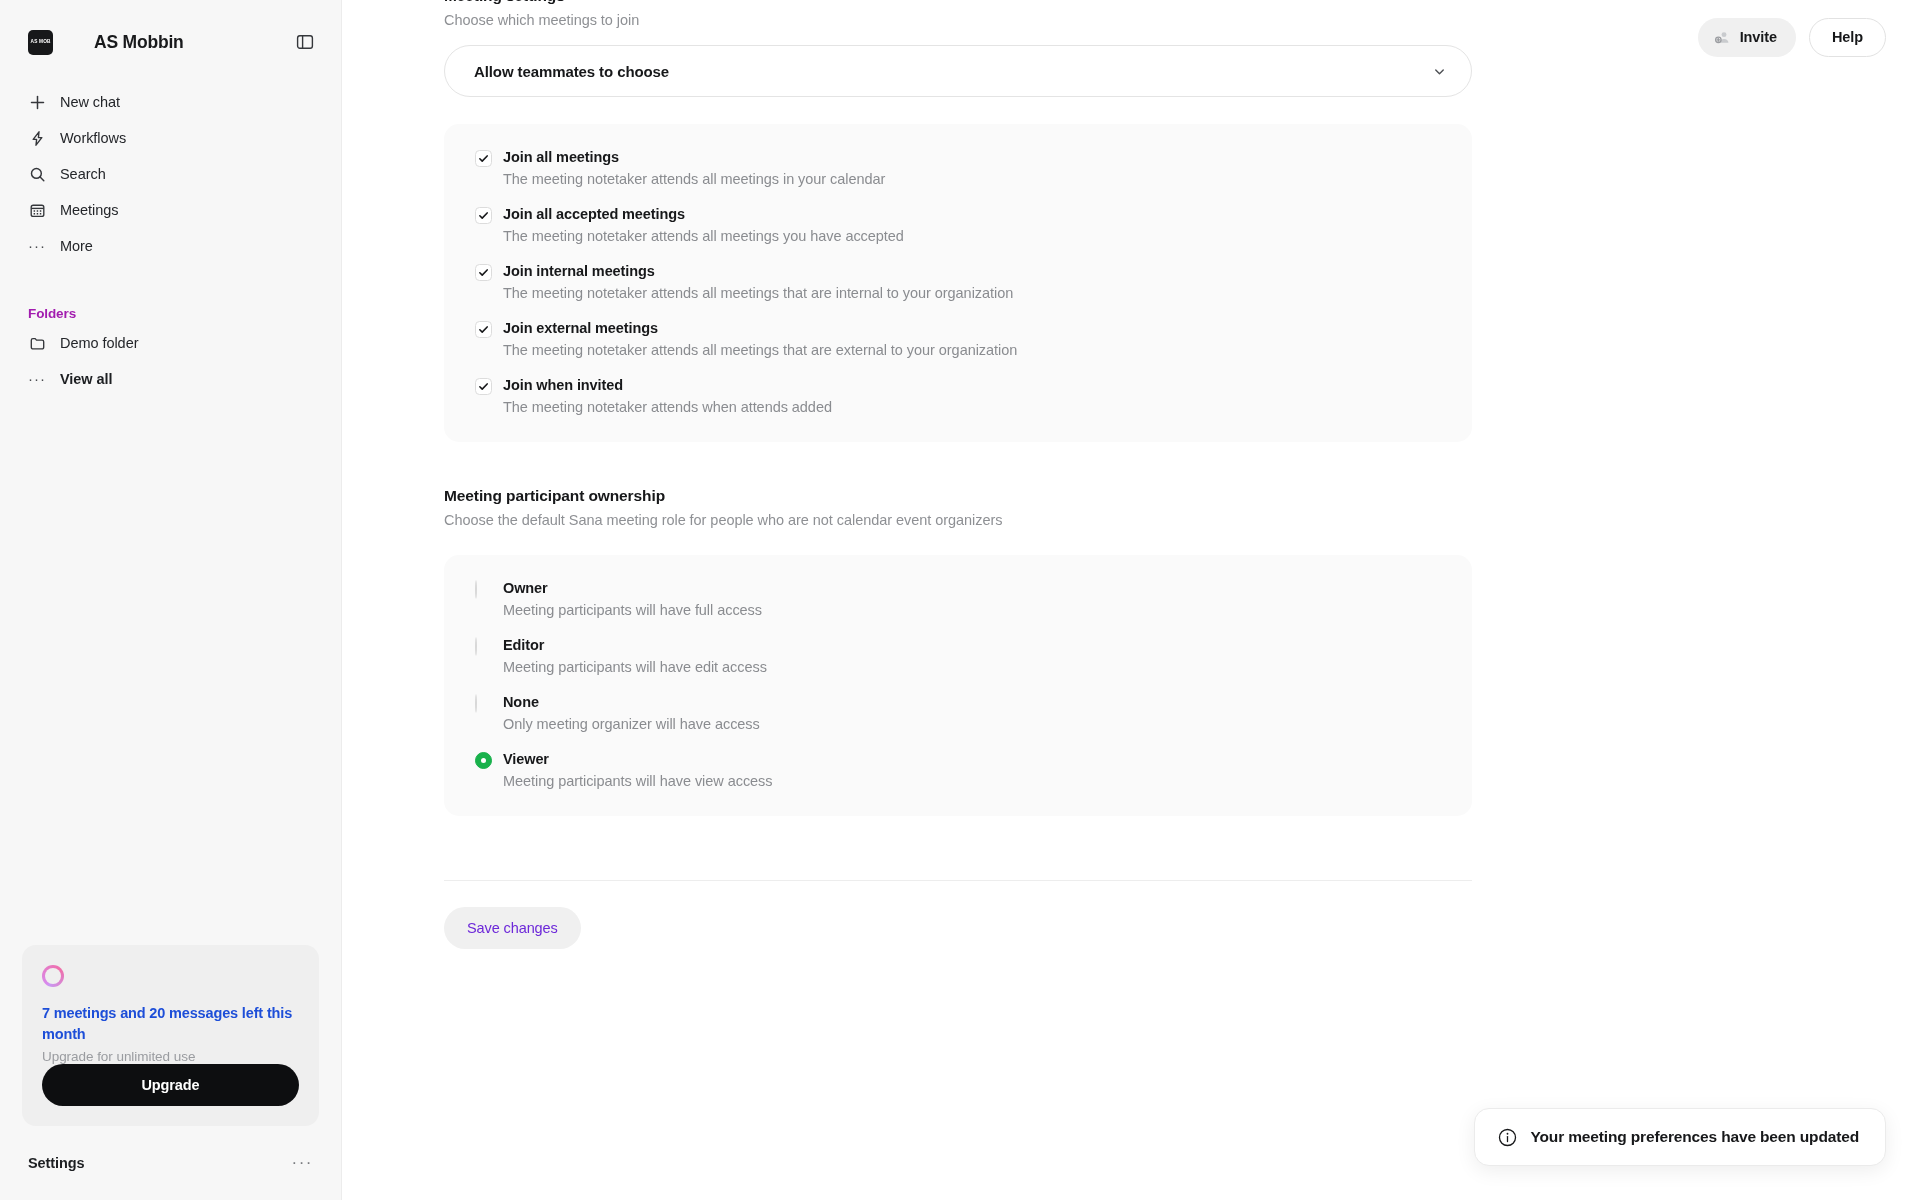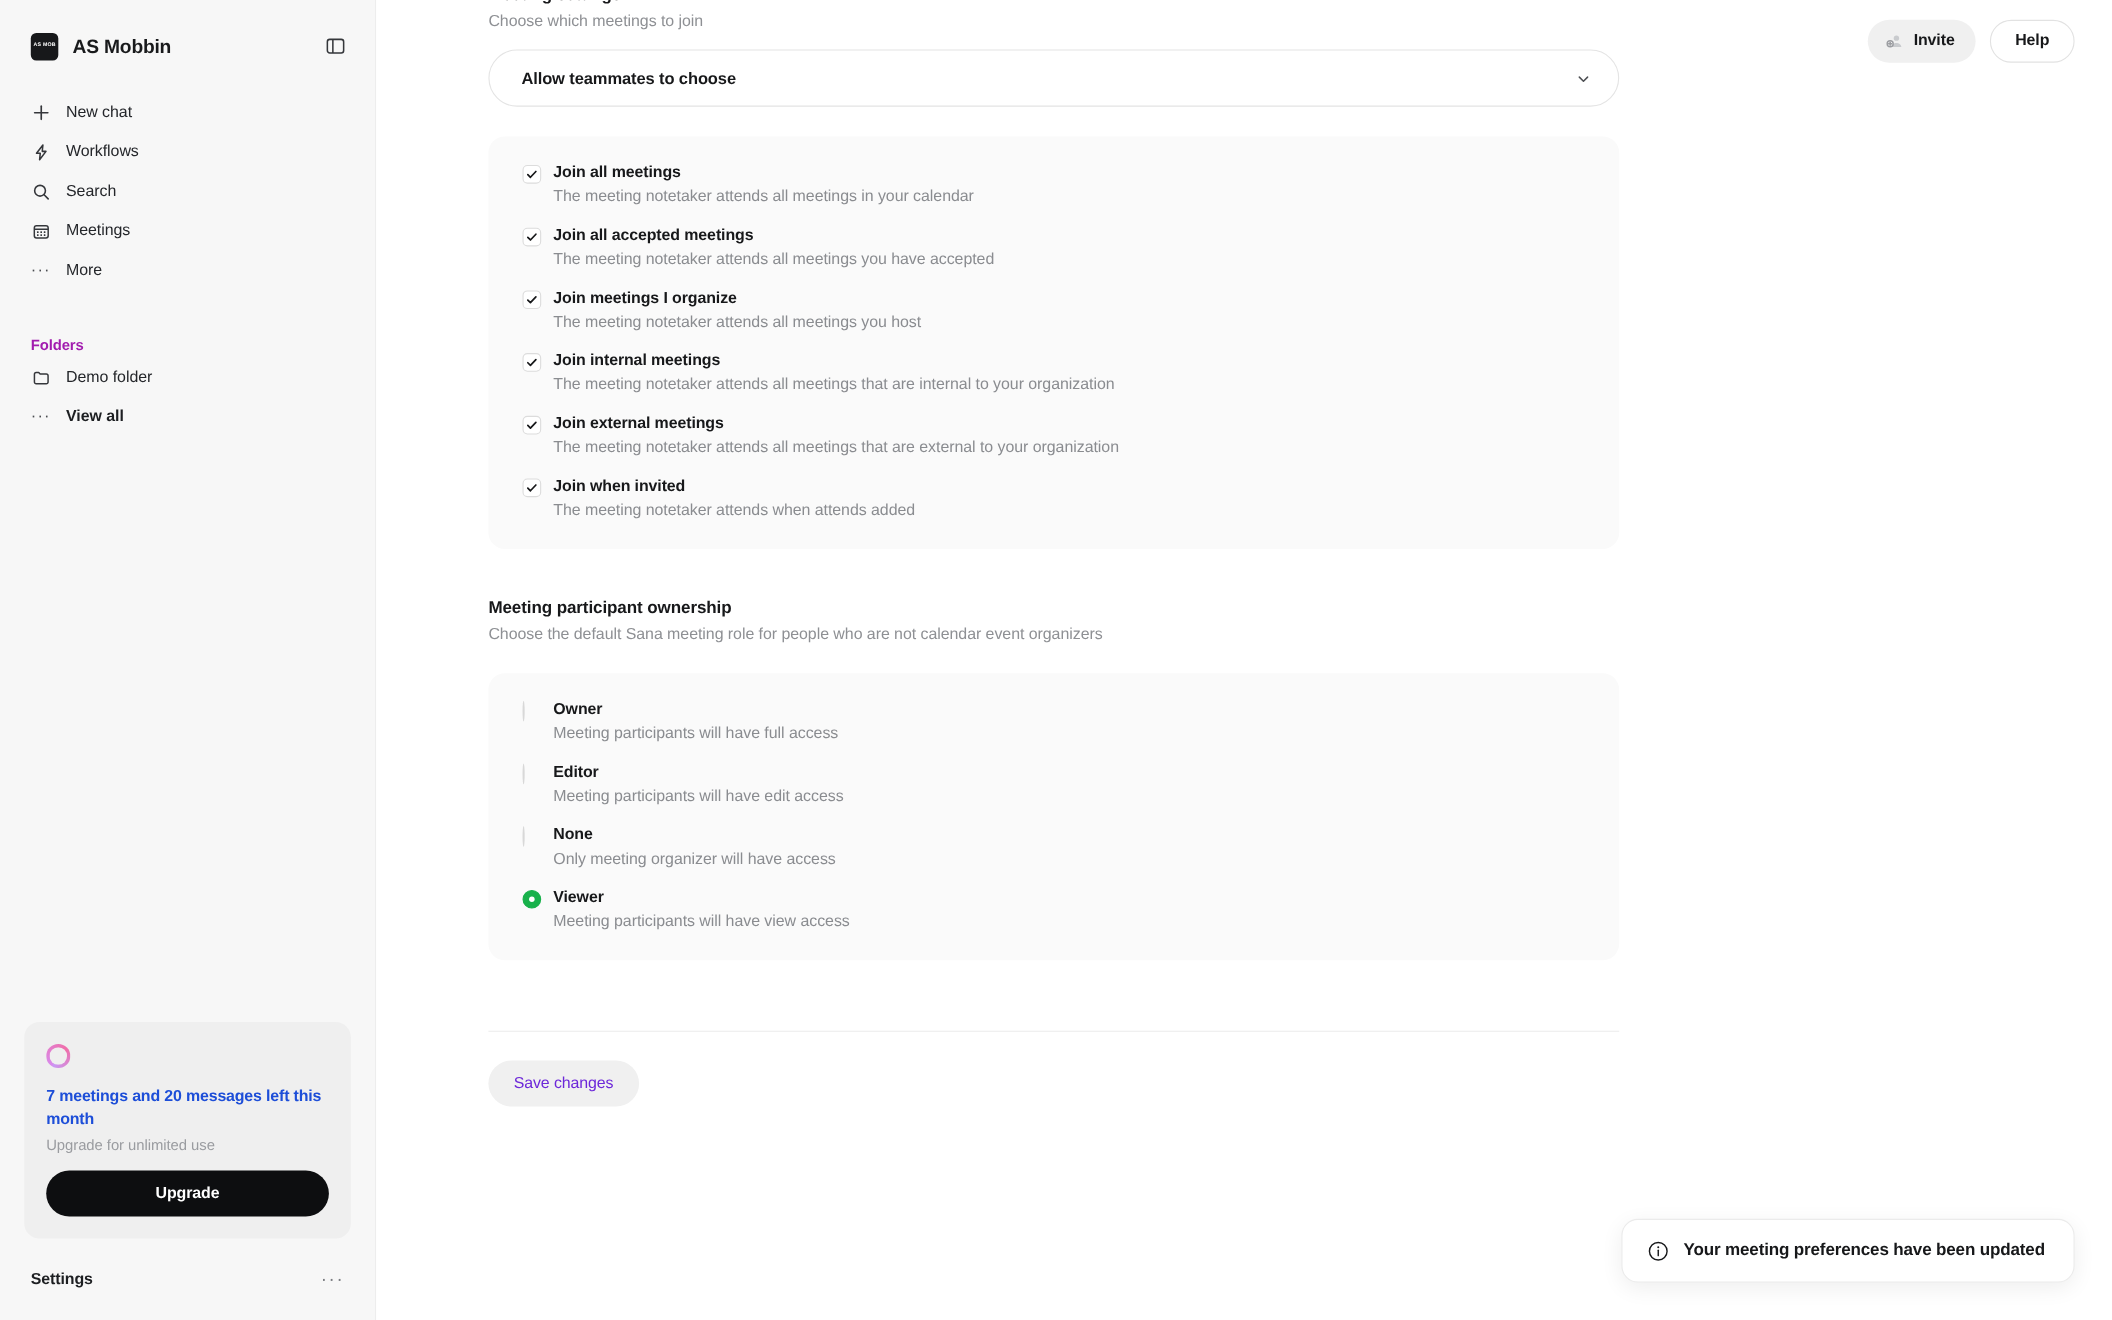--- a/index.html
+++ b/index.html
@@ -17,20 +17,21 @@
     width: 342px; height: 1200px; flex: 0 0 342px;
     background: #f7f7f7;
     border-right: 1px solid #ececec;
     display: flex; flex-direction: column;
     position: relative;
   }
   .sb-top {
     display: flex; align-items: center;
     padding: 22px 24px 0 28px;
     height: 62px;
+    gap: 28px;
   }
   .ws-logo {
     width: 25px; height: 25px; border-radius: 5px;
     background: #17181a; flex: 0 0 25px;
     display: flex; align-items: center; justify-content: center;
     overflow: hidden;
   }
   .ws-logo span {
     color: #fff; font-size: 5px; line-height: 5.5px; letter-spacing: .2px;
     text-align: center; transform: scale(.95); font-weight: 700;
@@ -80,21 +81,21 @@
     margin-bottom: 16px;
   }
   .usage-title {
     font-size: 14.5px; font-weight: 700; color: #1d4ed8;
     line-height: 21px; letter-spacing: -.15px;
   }
   .usage-sub {
     font-size: 13.5px; color: #9a9ca0; margin-top: 4px; letter-spacing: -.05px;
   }
   .upgrade-btn {
-    margin-top: 16px; width: 100%; height: 42px;
+    width: 100%; height: 42px;
     background: #0d0e10; color: #fff; border: none; border-radius: 22px;
     font-family: inherit; font-size: 14.5px; font-weight: 700;
     cursor: pointer; letter-spacing: -.1px;
   }
   .sb-bottom {
     display: flex; align-items: center;
     padding: 0 28px; height: 74px;
   }
   .sb-bottom-label { font-size: 14.5px; font-weight: 700; color: #1d1f22; letter-spacing: -.1px; }
   .sb-bottom-dots { margin-left: auto; color: #7a7c80; font-size: 17px; letter-spacing: 1.5px; line-height: 8px; cursor: pointer; }
@@ -387,33 +388,20 @@
                     <polyline points="2,6.3 4.6,8.9 10,3.2"></polyline>
                   </svg>
               </span>
             </span>
             <span>
               <span class="opt-label">Join all accepted meetings</span>
               <div class="opt-desc">The meeting notetaker attends all meetings you have accepted</div>
             </span>
           </label>
 
-          <label class="opt">
-            <span class="opt-box">
-              <span class="cb">
-                <svg width="11" height="11" viewBox="0 0 12 12" fill="none" stroke="#17181a" stroke-width="1.7" stroke-linecap="round" stroke-linejoin="round">
-                    <polyline points="2,6.3 4.6,8.9 10,3.2"></polyline>
-                  </svg>
-              </span>
-            </span>
-            <span>
-              <span class="opt-label">Join meetings I organize</span>
-              <div class="opt-desc">The meeting notetaker attends all meetings you host</div>
-            </span>
-          </label>
 
           <label class="opt">
             <span class="opt-box">
               <span class="cb">
                 <svg width="11" height="11" viewBox="0 0 12 12" fill="none" stroke="#17181a" stroke-width="1.7" stroke-linecap="round" stroke-linejoin="round">
                     <polyline points="2,6.3 4.6,8.9 10,3.2"></polyline>
                   </svg>
               </span>
             </span>
             <span>

